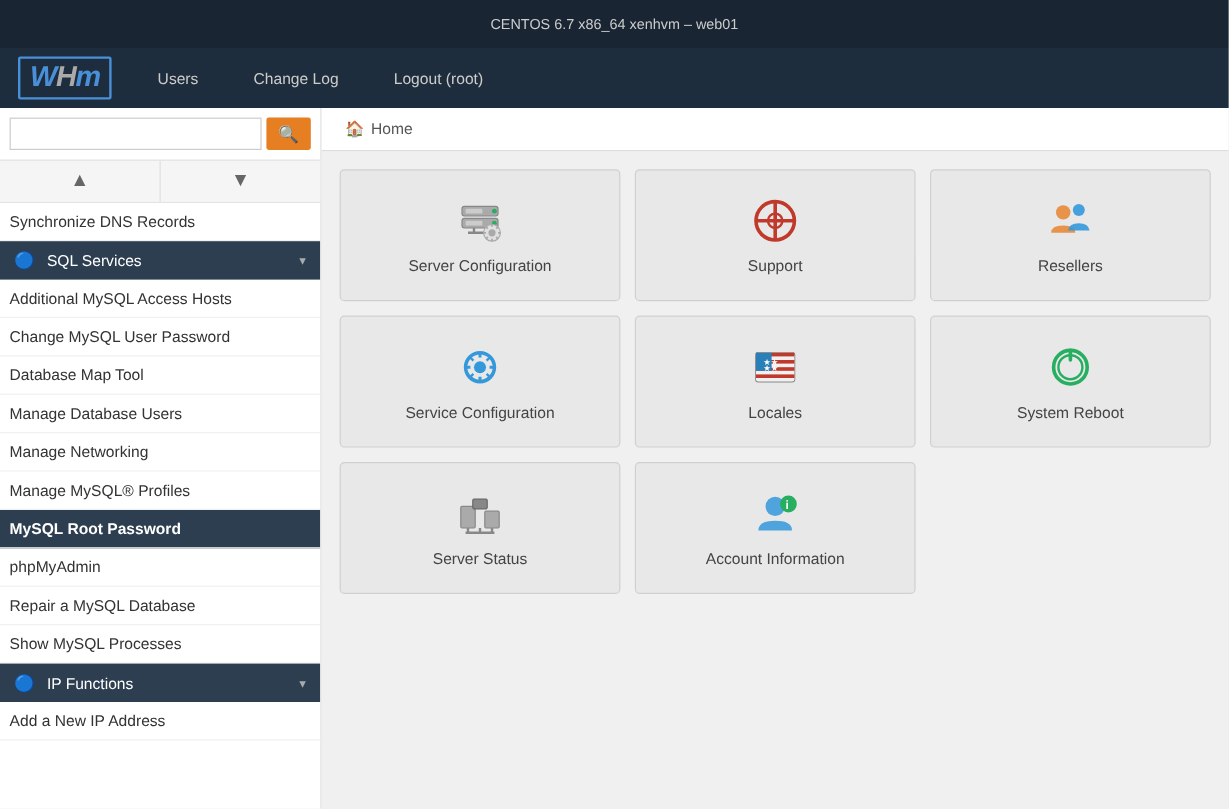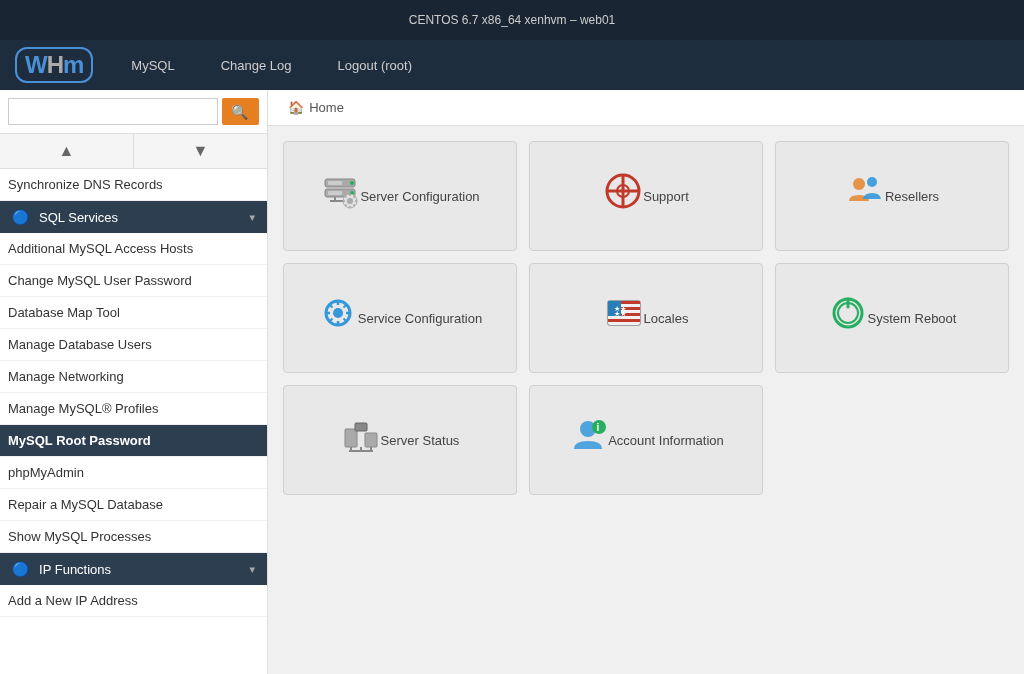--- a/index.html
+++ b/index.html
@@ -24,24 +24,25 @@
       height: 50px;
       display: flex;
       align-items: center;
       padding: 0 15px;
       gap: 30px;
     }
     #logo {
       color: white;
       font-size: 24px;
       font-weight: bold;
+      font-style: italic;
       letter-spacing: -1px;
       border: 2px solid #4a90d9;
       padding: 2px 8px;
-      border-radius: 12px;
+      border-radius: 2px;
     }
     #logo span { color: #4a90d9; }
     .header-nav-item {
       color: #ccc;
       text-decoration: none;
       font-size: 13px;
       cursor: pointer;
       padding: 5px 8px;
     }
 
@@ -149,21 +150,21 @@
       grid-template-columns: repeat(3, 1fr);
       gap: 12px;
     }
 
     .grid-card {
       background: #e8e8e8;
       border: 1px solid #d0d0d0;
       border-radius: 4px;
       padding: 20px 15px;
       display: flex;
-      flex-direction: row;
+      flex-direction: column;
       align-items: center;
       justify-content: center;
       min-height: 110px;
       cursor: pointer;
       transition: background 0.1s;
     }
 
     .card-icon {
       font-size: 36px;
       margin-bottom: 10px;
@@ -182,21 +183,21 @@
 
 <div id="topbar">
   <div></div>
   <div id="topbar-info">CENTOS 6.7 x86_64 xenhvm – web01</div>
 </div>
 
 <div id="header">
   <div id="logo">
     <span>W</span><span style="color:#aaa">H</span><span style="color:#4a90d9">m</span>
   </div>
-  <a class="header-nav-item">MySQL</a>
+  <a class="header-nav-item">Users</a>
   <a class="header-nav-item">Change Log</a>
   <a class="header-nav-item">Logout (root)</a>
 </div>
 
 <div id="layout">
 
   <div id="sidebar">
     <div id="search-bar">
       <input id="search-input" type="text" placeholder="" style="">
       <button id="search-btn">

